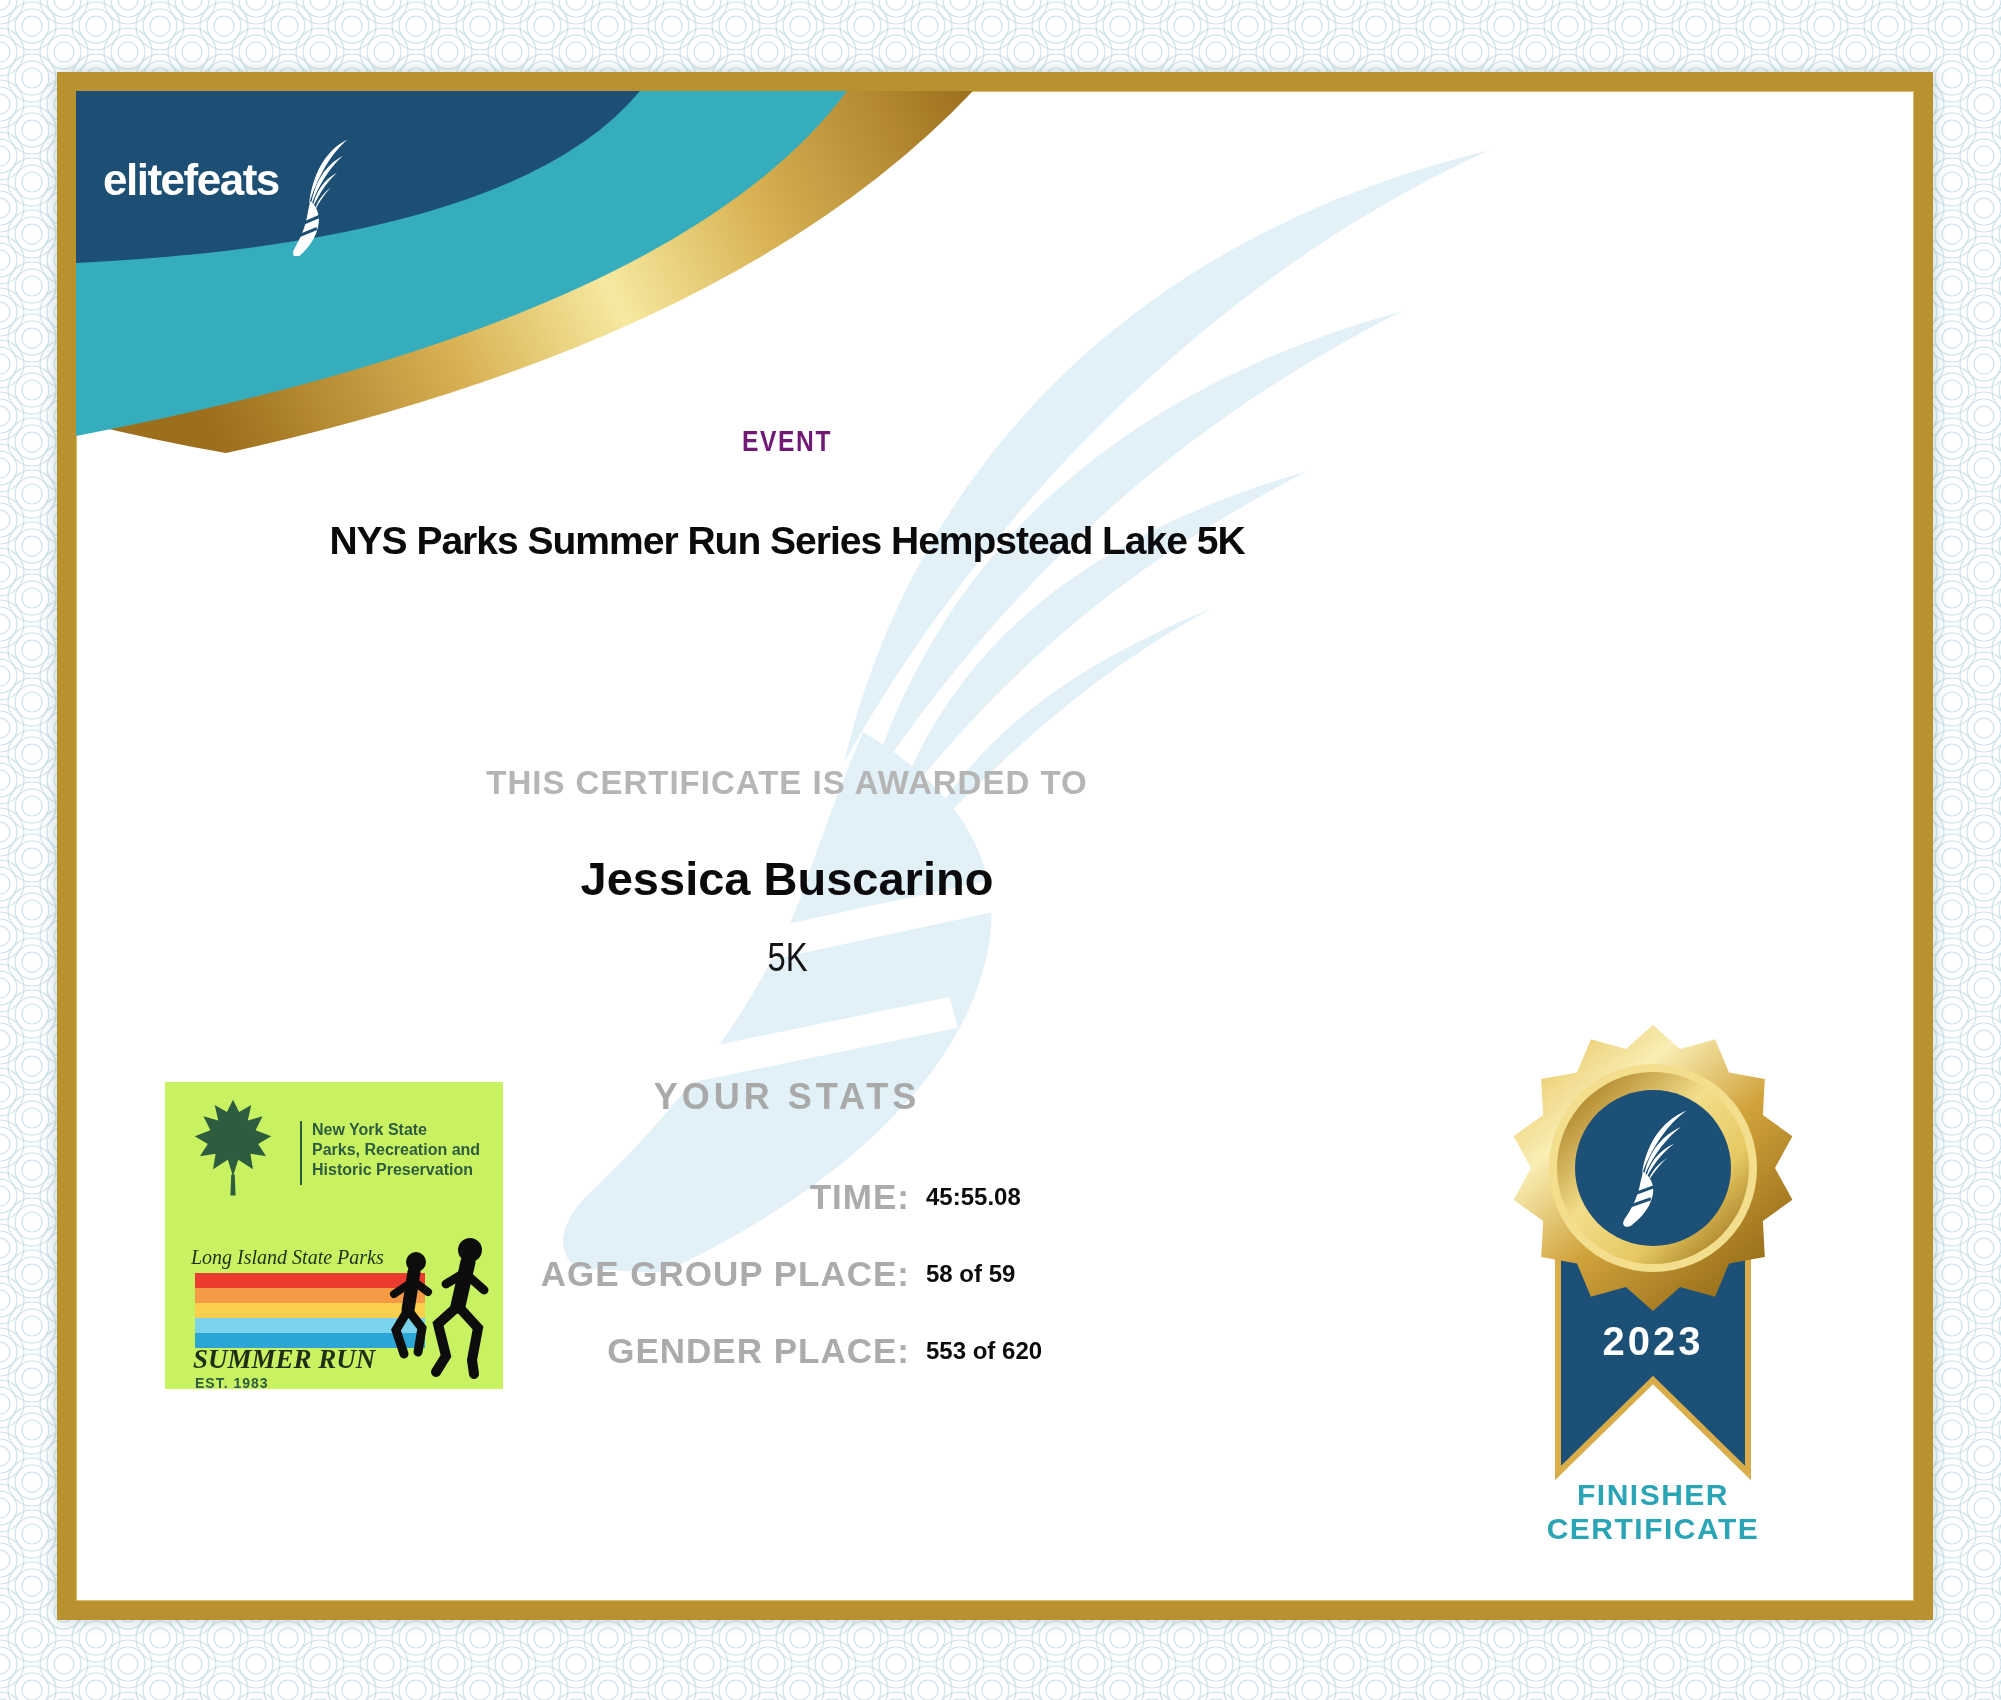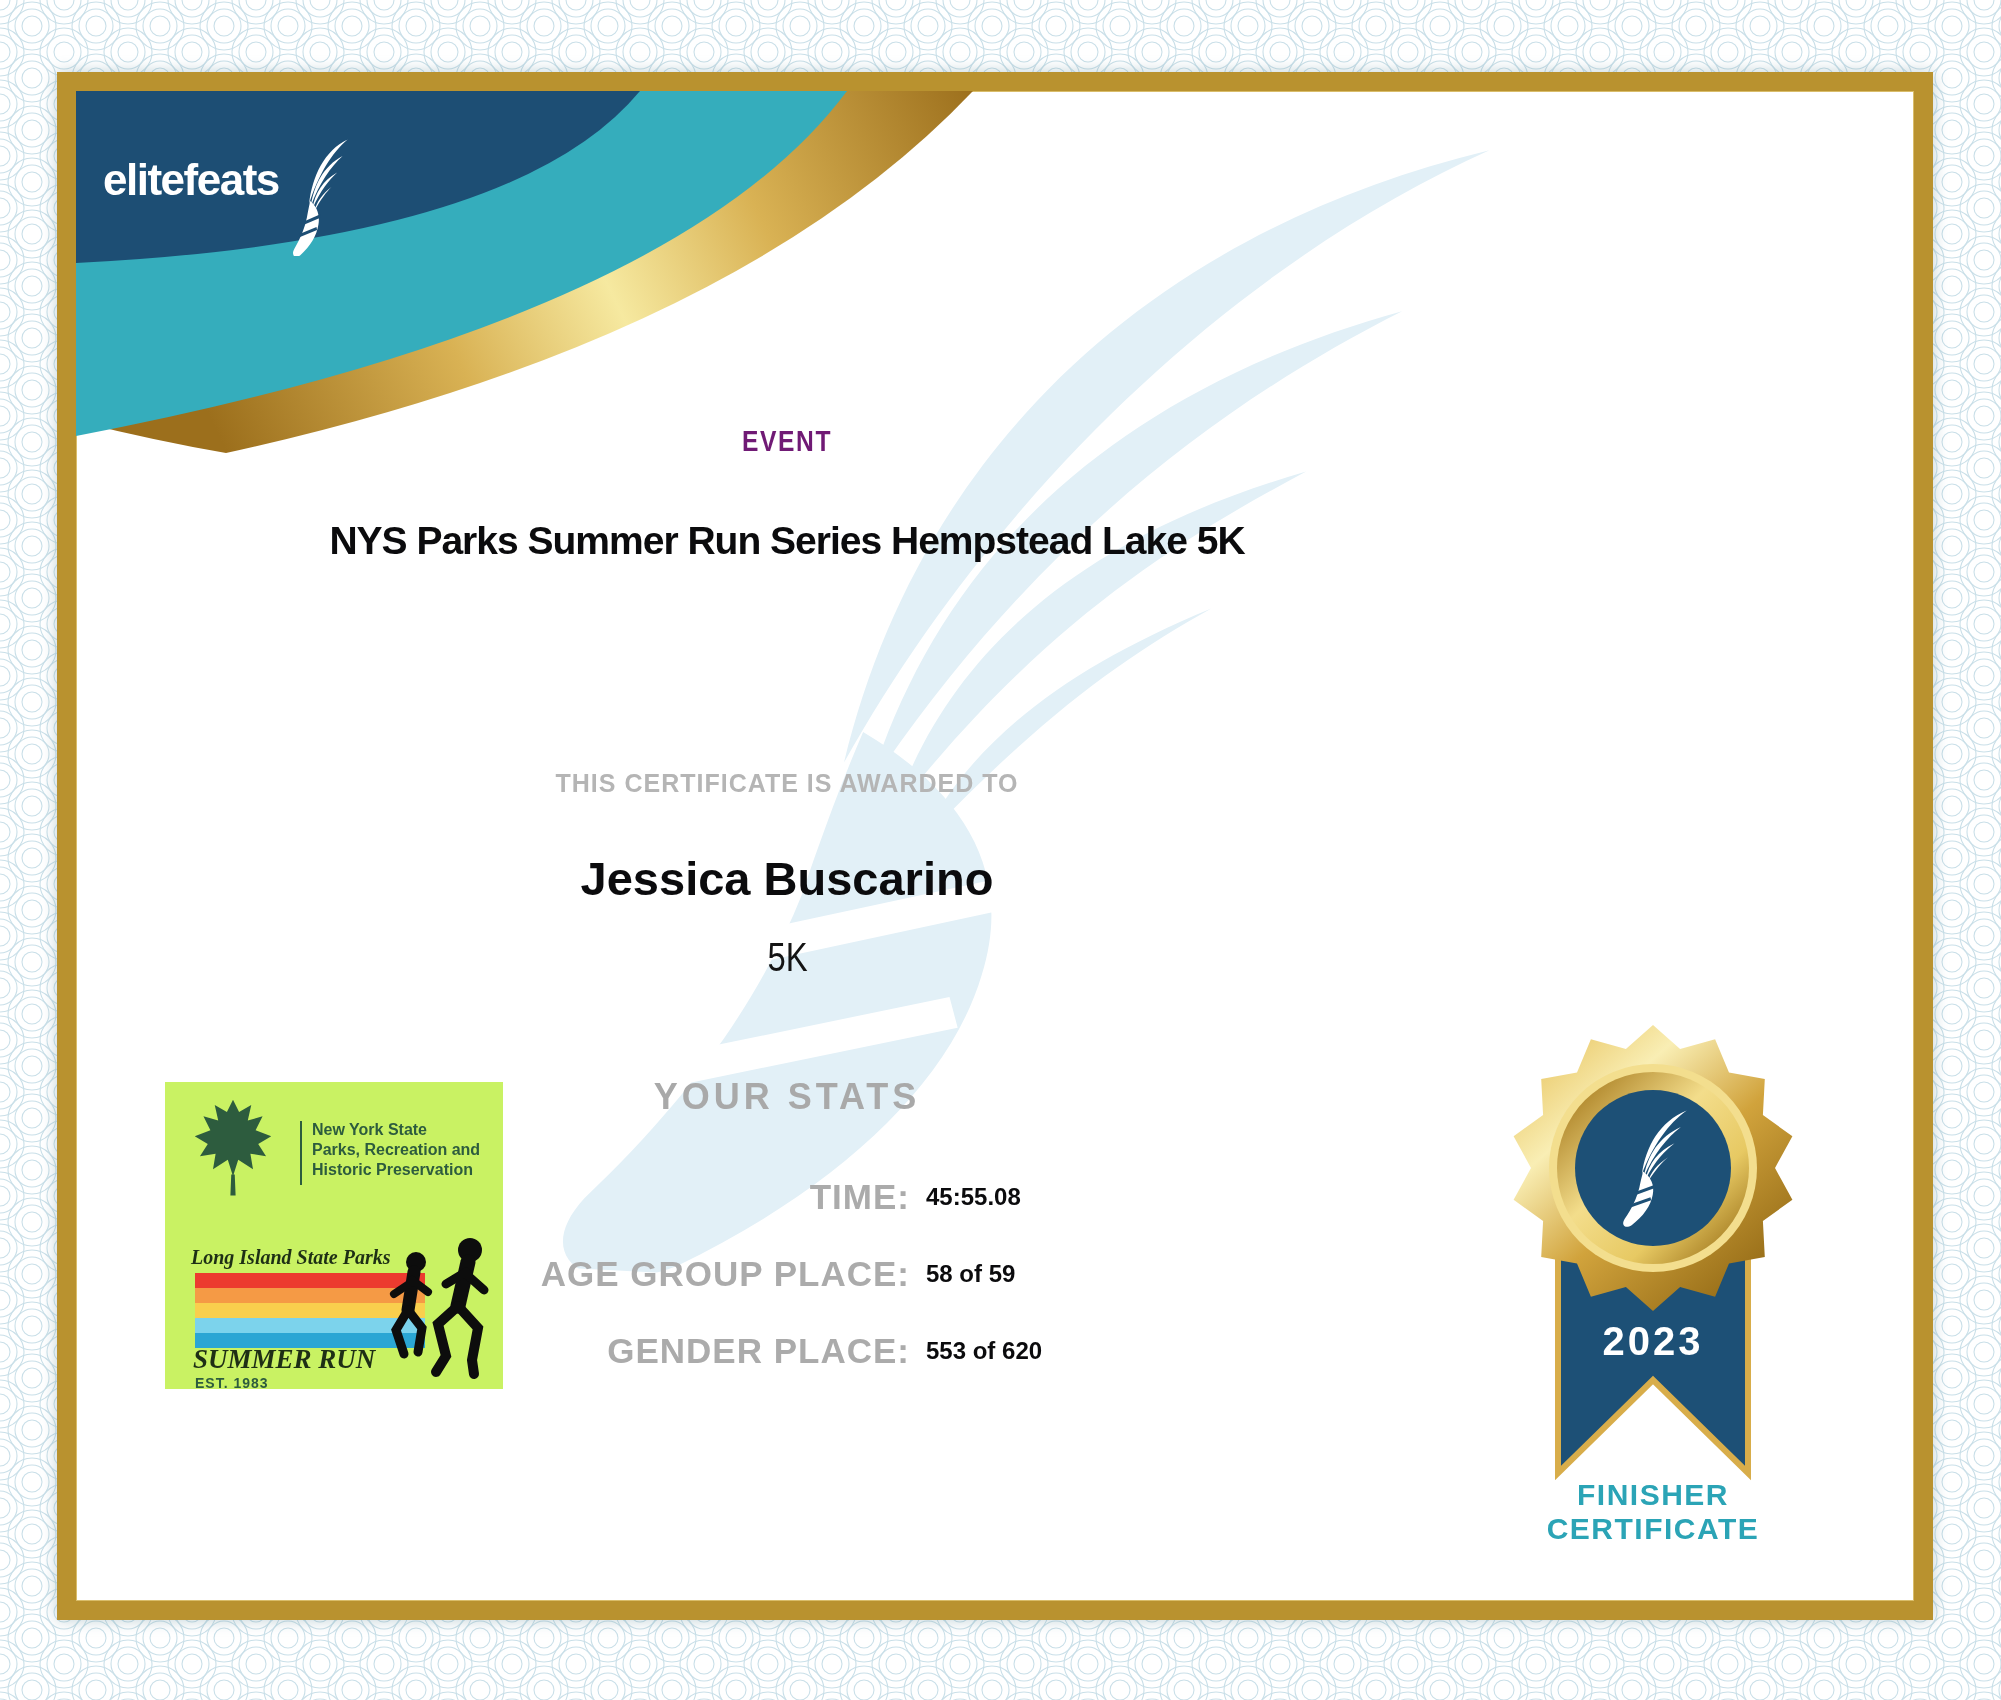--- a/index.html
+++ b/index.html
@@ -19,35 +19,35 @@
   .watermark{left:404px;top:19px;width:1050px;height:1180px;transform:rotate(3deg);z-index:1;}
   
   .header-waves{left:0;top:0;width:940px;height:420px;z-index:2;}
   .logo{left:27px;top:64px;z-index:3;color:#fff;font-size:44px;font-weight:700;letter-spacing:-1.5px;}
   .logo-icon{left:210px;top:47px;width:66px;height:118px;z-index:3;}
   
   .col{left:0;width:1422px;text-align:center;z-index:4;white-space:nowrap;}
   .event-label{top:332px;font-size:30px;line-height:36px;font-weight:700;color:#701a75;letter-spacing:2px;}
   .squeeze{display:inline-block;transform:scaleX(.82);transform-origin:center;}
   .event-title{top:421px;font-size:39px;line-height:58px;font-weight:800;color:#0b0b0d;letter-spacing:-1px;}
-  .award-heading{top:672px;font-size:25px;line-height:40px;font-weight:700;color:#b5b5b5;letter-spacing:1px;}
+  .award-heading{top:672px;font-size:33px;line-height:40px;font-weight:700;color:#b5b5b5;letter-spacing:1px;}
   .recipient{top:759px;font-size:47px;line-height:58px;font-weight:800;color:#0b0b0d;}
   .distance{top:842px;font-size:40px;line-height:48px;font-weight:400;color:#141414;}
   .stats-heading{top:984px;font-size:36px;line-height:44px;font-weight:700;color:#a9a9a9;letter-spacing:4px;}
   .stats{left:0;top:1067px;width:1422px;z-index:4;}
   .stat-row{display:flex;align-items:center;height:77px;}
   .stat-label{width:794px;text-align:right;font-size:35px;font-weight:700;color:#ababab;letter-spacing:1px;white-space:nowrap;margin-left:40px;}
   .stat-value{margin-left:16px;font-size:24px;font-weight:800;color:#0b0b0d;white-space:nowrap;}
   
   .badge{left:89px;top:991px;width:338px;height:307px;background:#c9f263;z-index:3;}
   .badge>*{position:absolute;}
   .leaf{left:13px;top:16px;width:110px;height:100px;}
   .badge-divider{left:135px;top:39px;width:2px;height:64px;background:#2d5c3e;}
   .agency{left:147px;top:38px;font-size:16px;line-height:20px;font-weight:700;color:#2d5c3e;text-align:left;}
-  .series{left:26px;top:164px;font-family:"Liberation Serif",serif;font-style:italic;font-weight:700;font-size:20px;color:#1e2f15;white-space:nowrap;}
+  .series{left:26px;top:164px;font-family:"Liberation Serif",serif;font-style:italic;font-weight:400;font-size:20px;color:#1e2f15;white-space:nowrap;}
   .stripes{left:30px;top:191px;width:230px;}
   .stripe{height:15px;}
   .runners{left:213px;top:150px;width:130px;height:180px;}
   .summer-run{left:28px;top:262px;font-family:"Liberation Serif",serif;font-style:italic;font-weight:700;font-size:27px;color:#1e2f15;white-space:nowrap;}
   .est{left:30px;top:293px;font-size:14px;font-weight:700;letter-spacing:1px;color:#2d5c3e;}
   
   .medal{left:1427px;top:914px;width:300px;height:480px;z-index:3;}
   .medal-caption{left:1427px;top:1387px;width:300px;text-align:center;z-index:3;
     font-size:30px;line-height:34px;font-weight:800;color:#2ba4b6;letter-spacing:1.5px;}
 </style>

